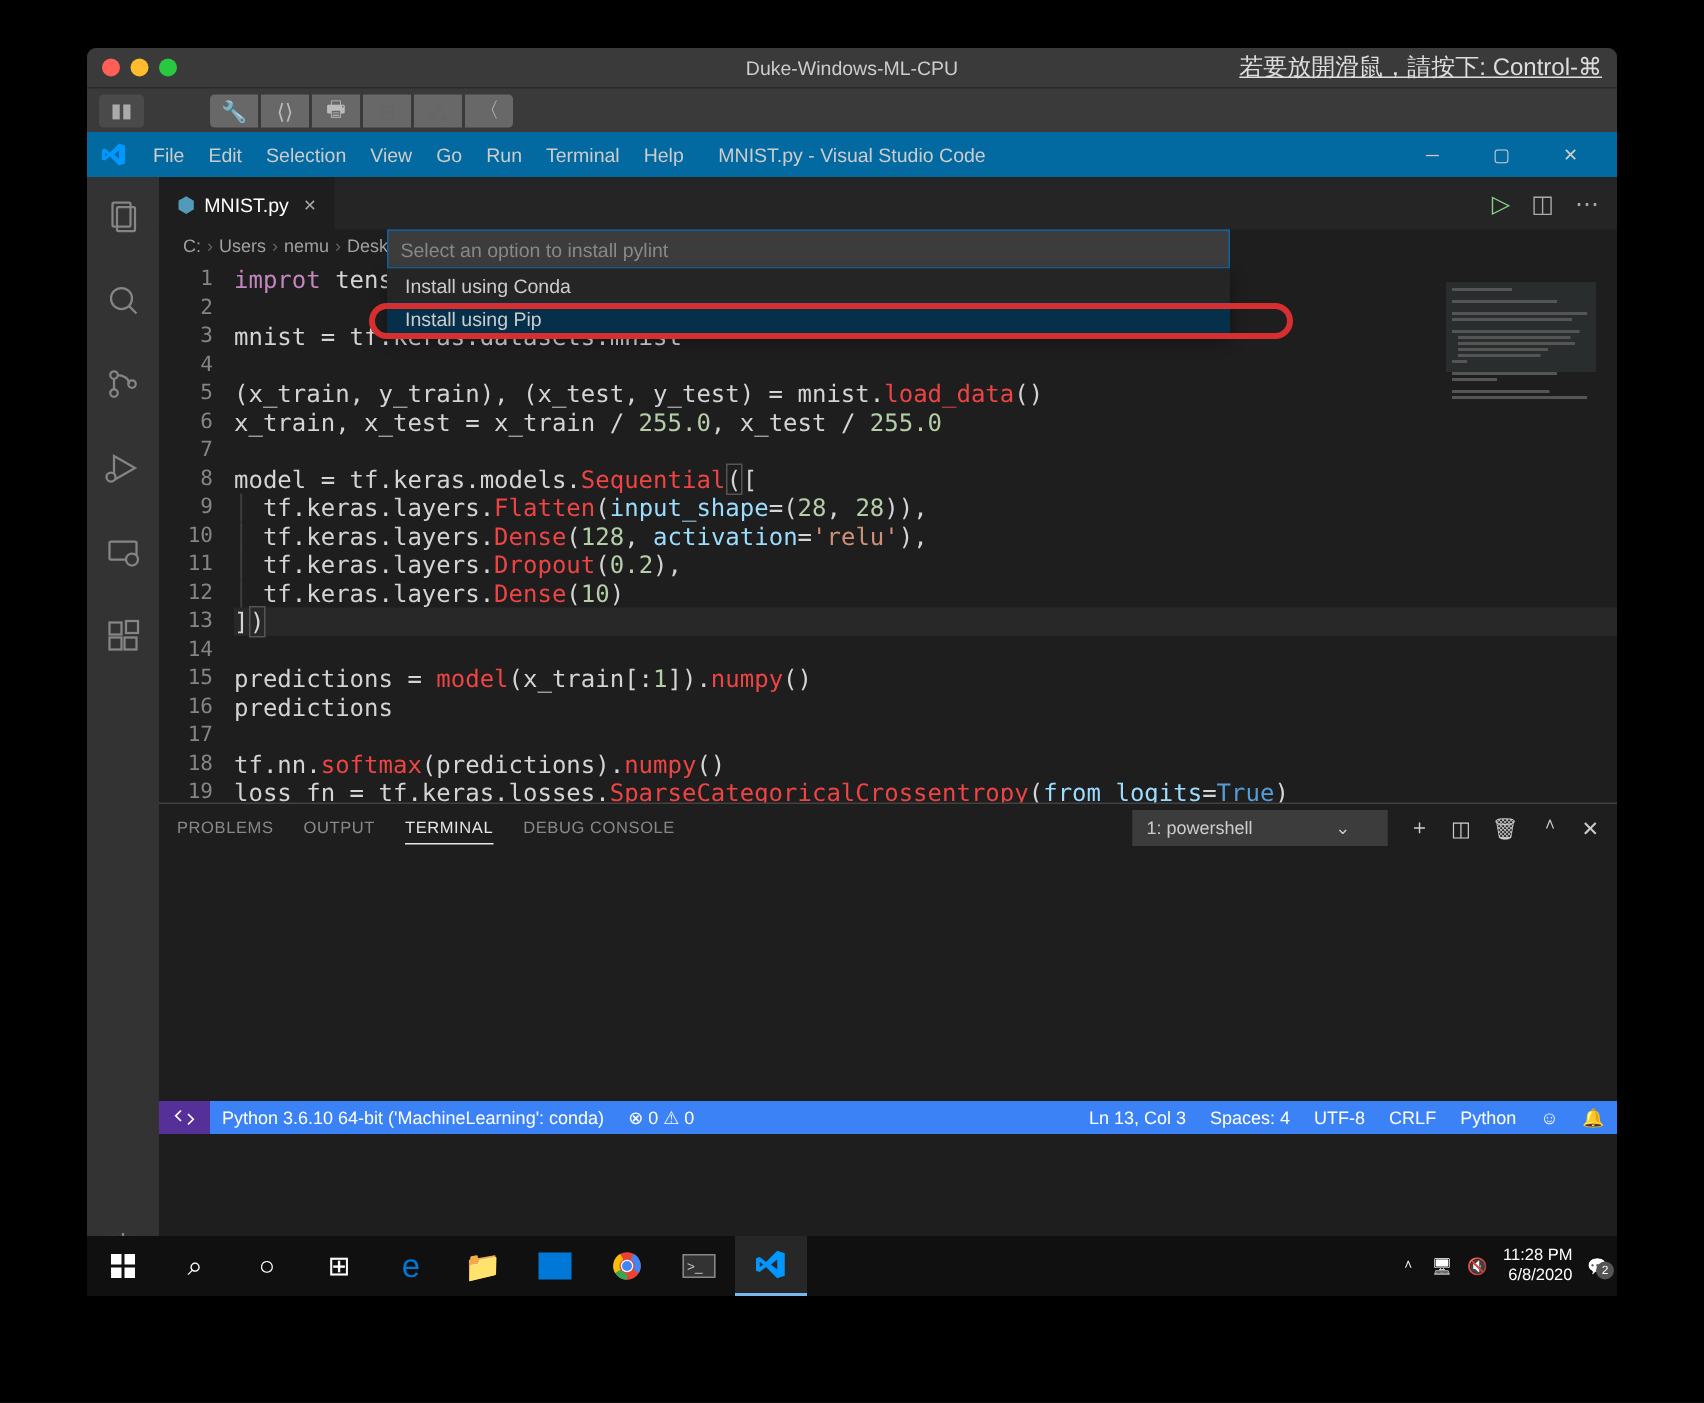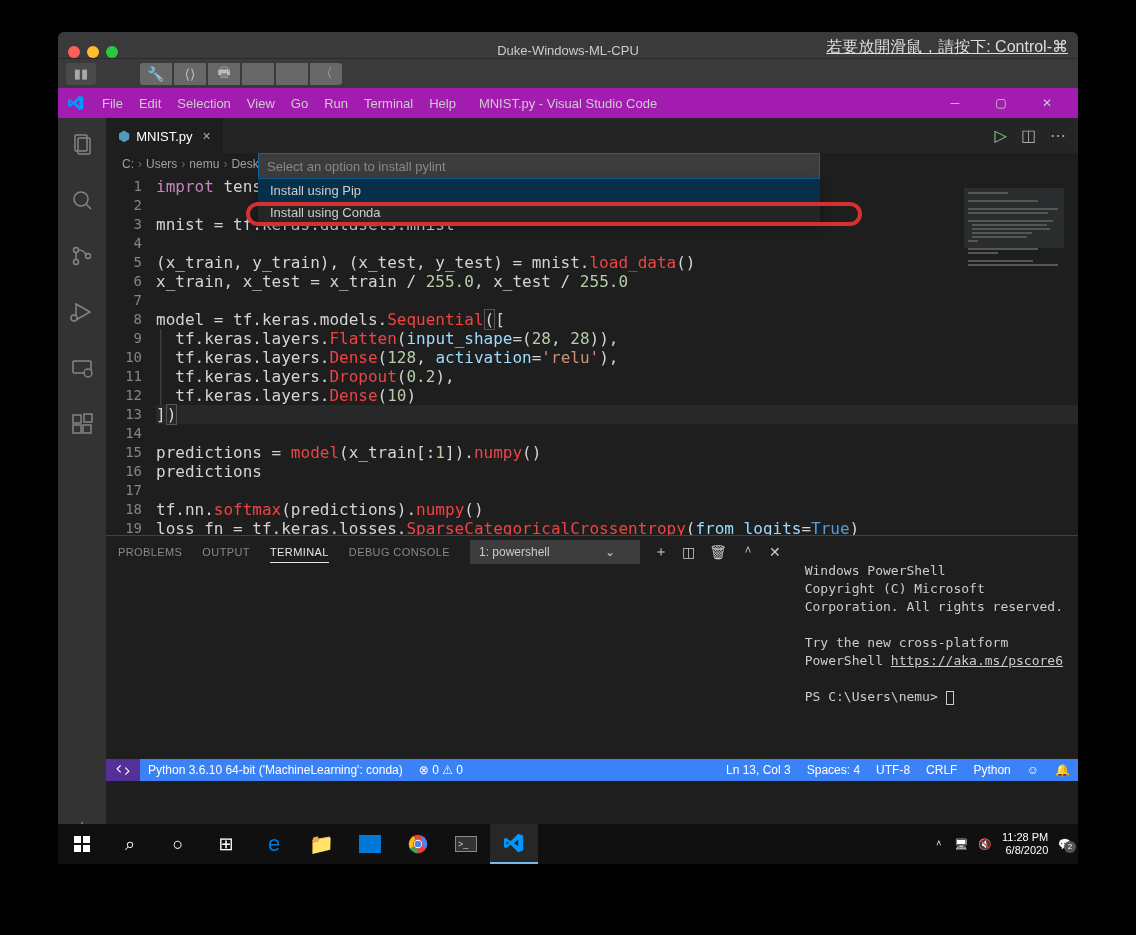--- a/index.html
+++ b/index.html
@@ -1,32 +1,32 @@
 <!DOCTYPE html>
 <html><head>
 <meta charset="utf-8">
 <style>
 * { margin: 0; padding: 0; box-sizing: border-box; }
 body { background: #000; font-family: -apple-system, "Segoe UI", sans-serif; width: 1136px; height: 935px; overflow: hidden; }
 .mac-window { position: absolute; top: 32px; left: 58px; width: 1020px; height: 830px; background: #1e1e1e; border-radius: 6px; overflow: hidden; box-shadow: 0 10px 40px rgba(0,0,0,0.5); }
-.titlebar { height: 26px; background: #3a3a3a; display: flex; align-items: flex-end; padding: 0 10px; color: #aaa; font-size: 12px; position: relative; }
+.titlebar { height: 26px; background: #3a3a3a; display: flex; align-items: center; padding: 0 10px; color: #aaa; font-size: 12px; position: relative; }
 .traffic { display: flex; gap: 7px; }
 .tl { width: 12px; height: 12px; border-radius: 50%; }
 .red { background: #ff5f57; } .yellow { background: #ffbd2e; } .green { background: #28c940; }
 .title-center { position: absolute; left: 50%; transform: translateX(-50%); color: #ccc; font-size: 13px; }
 .title-right { margin-left: auto; font-size: 16px; color: #ddd; text-decoration: underline; }
 .toolbar { height: 30px; background: #3a3a3a; display: flex; align-items: center; padding: 0 8px; gap: 4px; border-top: 1px solid #2a2a2a; }
 .tb-btn { width: 30px; height: 22px; background: #4a4a4a; border-radius: 3px; display: flex; align-items: center; justify-content: center; color: #aaa; font-size: 13px; margin-right: 40px; }
 .tb-icons { display: flex; gap: 2px; }
 .tb-icon { width: 32px; height: 22px; background: #686868; display: flex; align-items: center; justify-content: center; color: #bbb; font-size: 14px; }
 .tb-icon:first-child { border-radius: 3px 0 0 3px; }
 .tb-icon:last-child { border-radius: 0 3px 3px 0; }
 
 .vsc-window { position: absolute; top: 56px; left: 0; right: 0; bottom: 0; display: flex; flex-direction: column; }
-.vsc-titlebar { height: 30px; background: #a21caf; display: flex; align-items: center; padding: 0 8px; color: #ccc; font-size: 13px; }
+.vsc-titlebar { height: 30px; background: #0369a1; display: flex; align-items: center; padding: 0 8px; color: #ccc; font-size: 13px; }
 .vsc-logo { width: 20px; height: 20px; margin-right: 8px; display:flex; align-items:center; justify-content:center; }
 .menu { display: flex; gap: 0; }
 .menu-item { padding: 0 8px; cursor: pointer; }
 .vsc-title { position: absolute; left: 50%; transform: translateX(-50%); color: #ccc; font-size: 13px; }
 .win-controls { margin-left: auto; display: flex; gap: 0; }
 .win-ctrl { width: 46px; height: 30px; display: flex; align-items: center; justify-content: center; color: #ccc; font-size: 12px; }
 
 .vsc-body { flex: 1; display: flex; overflow: hidden; }
 .activitybar { width: 48px; background: #333333; display: flex; flex-direction: column; align-items: center; padding-top: 8px; gap: 20px; }
 .act-icon { width: 48px; height: 36px; display: flex; align-items: center; justify-content: center; color: #858585; font-size: 22px; }
@@ -52,21 +52,21 @@
 
 .dropdown-overlay { position: absolute; top: 0; left: 152px; width: 562px; z-index: 100; }
 .dropdown-input { height: 26px; background: #3c3c3c; border: 1px solid #0e639c; color: #888; font-size: 13px; padding: 0 8px; display: flex; align-items: center; }
 .dropdown-list { background: #252526; box-shadow: 0 4px 10px rgba(0,0,0,0.4); }
 .dropdown-item { height: 22px; display: flex; align-items: center; padding: 0 12px; color: #ccc; font-size: 13px; }
 .dropdown-item.selected { background: #062f4a; }
 .highlight-ring { position: absolute; top: 49px; left: -12px; width: 616px; height: 24px; border: 4px solid #d62f2f; border-radius: 14px; pointer-events: none; }
 
 .minimap { position: absolute; top: 35px; right: 14px; width: 100px; height: 200px; }
 
-.panel { height: 224px; background: #1e1e1e; border-top: 1px solid #414141; display: flex; }
+.panel { height: 199px; background: #1e1e1e; border-top: 1px solid #414141; display: flex; flex-direction: column; }
 .panel-tabs { height: 32px; display: flex; align-items: center; padding: 0 12px; gap: 20px; font-size: 11px; color: #888; }
 .panel-tab { letter-spacing: 0.4px; cursor: pointer; padding: 4px 0; }
 .panel-tab.active { color: #e7e7e7; border-bottom: 1px solid #e7e7e7; }
 .panel-right { margin-left: auto; display: flex; align-items: center; gap: 14px; }
 .term-select { background: #3c3c3c; border: 1px solid #3c3c3c; color: #ccc; font-size: 12px; padding: 2px 24px 2px 8px; height: 24px; width: 170px; display: flex; align-items: center; justify-content: space-between; }
 .panel-icon { color: #ccc; font-size: 14px; }
 .terminal { flex: 1; padding: 8px 12px; font-family: Consolas, monospace; font-size: 13px; color: #ccc; line-height: 18px; white-space: pre-wrap; }
 .terminal-link { color: #ccc; text-decoration: underline; }
 .cursor-box { display: inline-block; width: 8px; height: 14px; border: 1px solid #ccc; vertical-align: middle; }
 
@@ -229,22 +229,22 @@
                 <div>17</div>
                 <div>18</div>
                 <div>19</div>
               </div>
             <div class="code" id="code"><div><span class="kw">improt</span> tenso</div><div>&nbsp;</div><div>mnist = tf.keras.datasets.mnist</div><div>&nbsp;</div><div>(x_train, y_train), (x_test, y_test) = mnist.<span class="fn">load_data</span>()</div><div>x_train, x_test = x_train / <span class="num">255.0</span>, x_test / <span class="num">255.0</span></div><div>&nbsp;</div><div>model = tf.keras.models.<span class="fn">Sequential</span><span style="border:1px solid #555">(</span>[</div><div><span class="indent-guide">│</span> tf.keras.layers.<span class="fn">Flatten</span>(<span class="param">input_shape</span>=(<span class="num">28</span>, <span class="num">28</span>)),</div><div><span class="indent-guide">│</span> tf.keras.layers.<span class="fn">Dense</span>(<span class="num">128</span>, <span class="param">activation</span>=<span class="str">'relu'</span>),</div><div><span class="indent-guide">│</span> tf.keras.layers.<span class="fn">Dropout</span>(<span class="num">0.2</span>),</div><div><span class="indent-guide">│</span> tf.keras.layers.<span class="fn">Dense</span>(<span class="num">10</span>)</div><div class="line-hl">]<span style="border:1px solid #555">)</span></div><div>&nbsp;</div><div>predictions = <span class="fn">model</span>(x_train[:<span class="num">1</span>]).<span class="fn">numpy</span>()</div><div>predictions</div><div>&nbsp;</div><div>tf.nn.<span class="fn">softmax</span>(predictions).<span class="fn">numpy</span>()</div><div>loss_fn = tf.keras.losses.<span class="fn">SparseCategoricalCrossentropy</span>(<span class="param">from_logits</span>=<span class="const">True</span>)</div></div>
           </div>
 
           <div class="dropdown-overlay">
             <div class="dropdown-input">Select an option to install pylint</div>
             <div class="dropdown-list" id="ddlist">
+                <div class="dropdown-item">Install using Conda</div>
                 <div class="dropdown-item selected">Install using Pip</div>
-                <div class="dropdown-item">Install using Conda</div>
               </div>
             <div class="highlight-ring"></div>
           </div>
 
           <svg class="minimap" viewBox="0 0 100 200">
             <rect x="0" y="0" width="100" height="60" fill="#2a2d2e"></rect>
             <g fill="#555">
               <rect x="4" y="4" width="40" height="2"></rect>
                 <rect x="4" y="12" width="70" height="2"></rect>
               <rect x="4" y="20" width="90" height="2"></rect>
@@ -274,28 +274,20 @@
                 <span>1: powershell</span>
                 <span>⌄</span>
               </div>
               <span class="panel-icon">＋</span>
               <span class="panel-icon">◫</span>
               <span class="panel-icon">🗑</span>
               <span class="panel-icon">＾</span>
               <span class="panel-icon">✕</span>
             </div>
           </div>
-          <div class="terminal">
-<span>Windows PowerShell</span>
-<span>Copyright (C) Microsoft Corporation. All rights reserved.</span>
-
-<span>Try the new cross-platform PowerShell </span><span class="terminal-link">https://aka.ms/pscore6</span>
-
-<span>PS C:\Users\nemu&gt; </span><span class="cursor-box"></span>
-          </div>
         </div>
 
         <div class="statusbar">
           <div class="sb-item sb-remote">
               <svg width="14" height="14" viewBox="0 0 24 24" fill="none" stroke="#fff" stroke-width="2">
                 <path d="M8 4l-6 6 6 6M16 8l6 6-6 6"></path>
               </svg>
             </div>
           <div class="sb-item">Python 3.6.10 64-bit ('MachineLearning': conda)</div>
           <div class="sb-item">⊗ 0 ⚠ 0</div>

